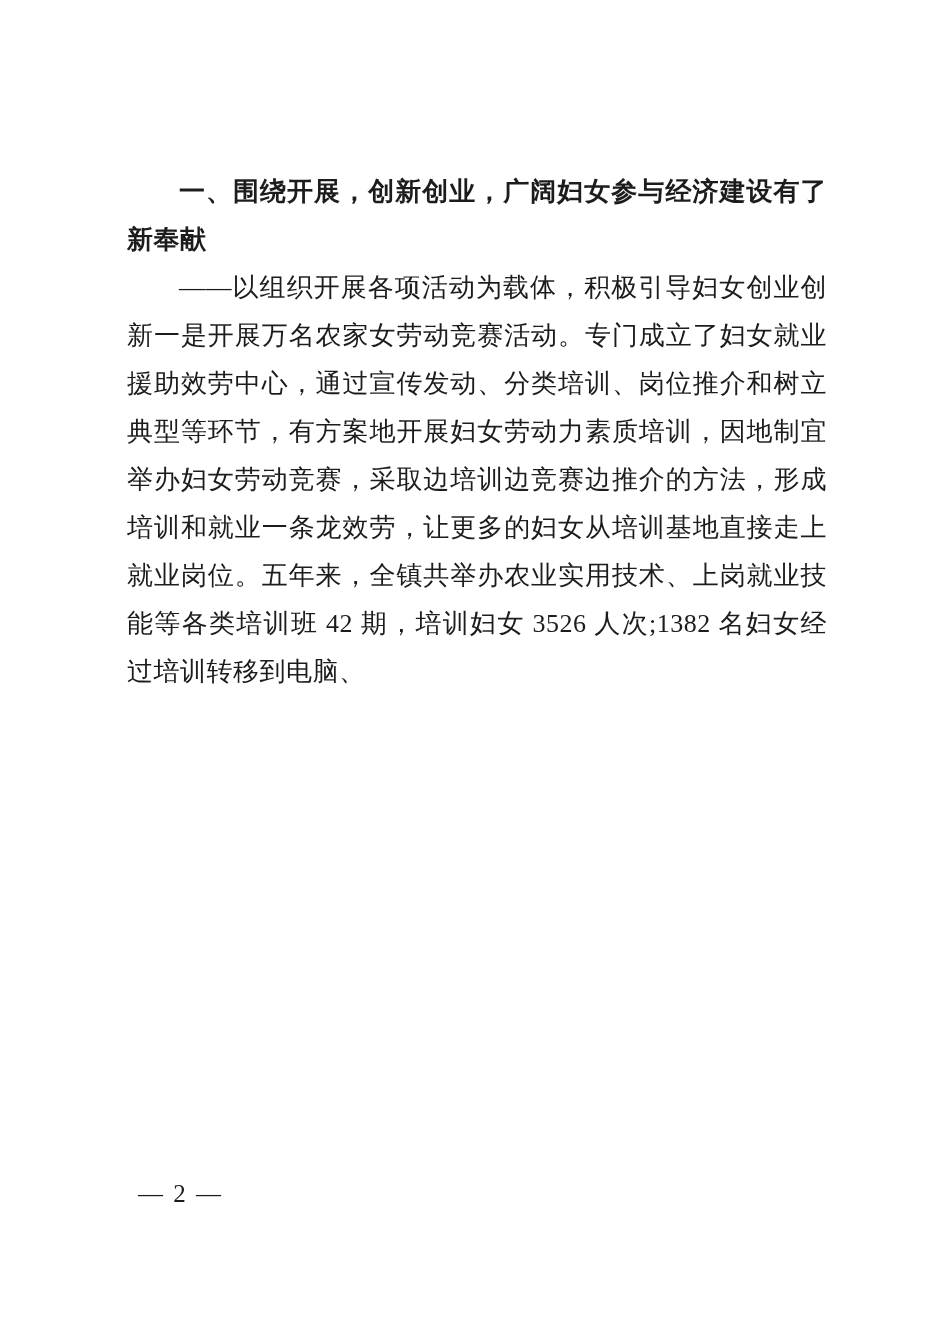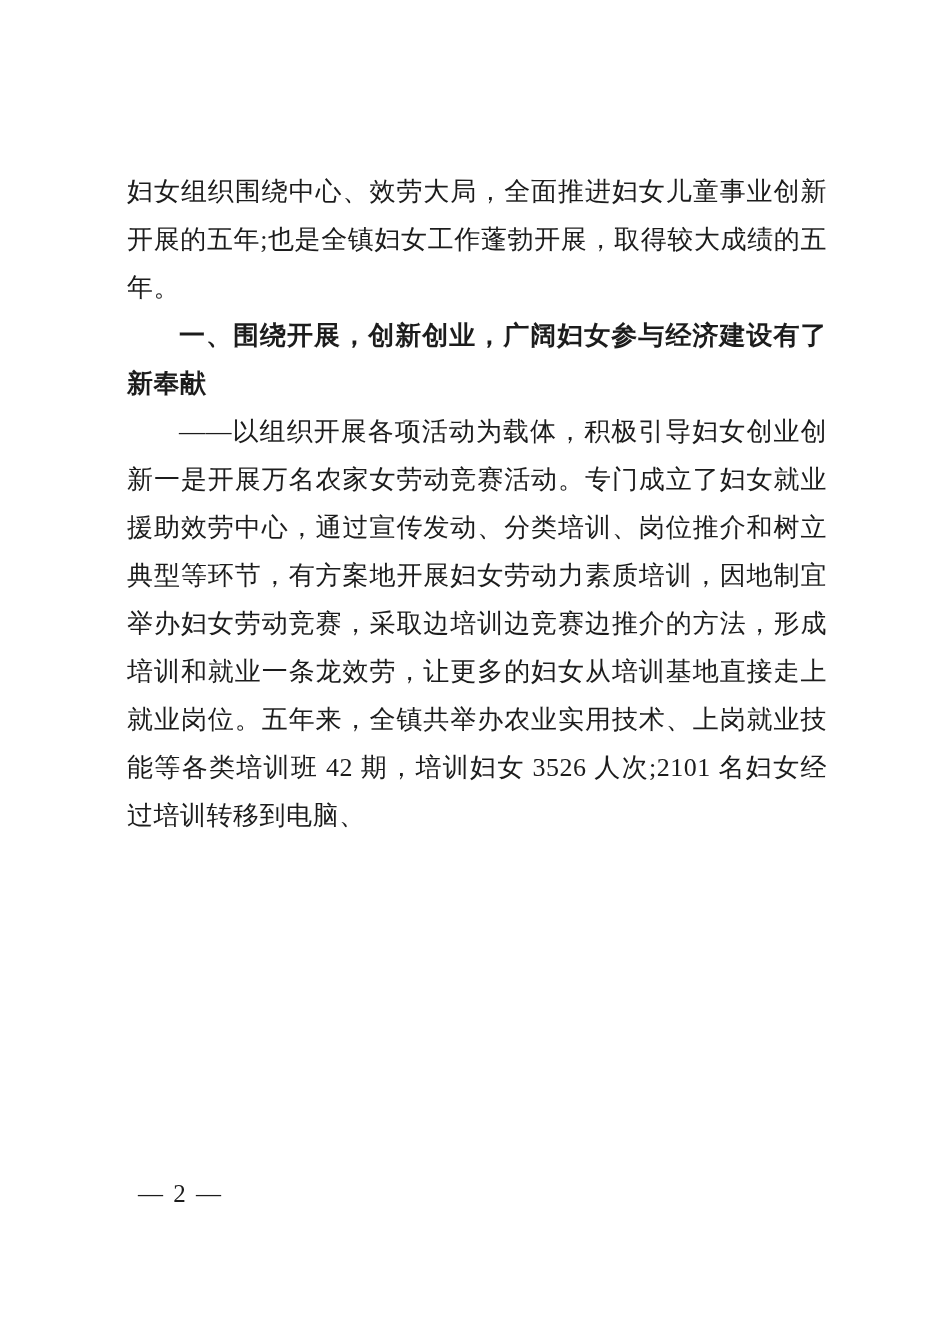--- a/index.html
+++ b/index.html
@@ -51,19 +51,18 @@
     line-height: 36px;
     color: #1c1c1c;
     letter-spacing: 2px;
   }
 </style>
 </head>
 <body>
 
 <div class="page">
   <div class="content">
-    <p class="para">妇女组织围绕中心、效劳大局，全面推进妇女儿童事业创新开展的五年;也是全镇妇女工作蓬勃开展，取得较大成绩的五年。</p>
     <p class="para indent bold">一、围绕开展，创新创业，广阔妇女参与经济建设有了新奉献</p>
-    <p class="para indent">——以组织开展各项活动为载体，积极引导妇女创业创新一是开展万名农家女劳动竞赛活动。专门成立了妇女就业援助效劳中心，通过宣传发动、分类培训、岗位推介和树立典型等环节，有方案地开展妇女劳动力素质培训，因地制宜举办妇女劳动竞赛，采取边培训边竞赛边推介的方法，形成培训和就业一条龙效劳，让更多的妇女从培训基地直接走上就业岗位。五年来，全镇共举办农业实用技术、上岗就业技能等各类培训班 42 期，培训妇女 3526 人次;2101 名妇女经过培训转移到电脑、</p>
+    <p class="para indent">——以组织开展各项活动为载体，积极引导妇女创业创新一是开展万名农家女劳动竞赛活动。专门成立了妇女就业援助效劳中心，通过宣传发动、分类培训、岗位推介和树立典型等环节，有方案地开展妇女劳动力素质培训，因地制宜举办妇女劳动竞赛，采取边培训边竞赛边推介的方法，形成培训和就业一条龙效劳，让更多的妇女从培训基地直接走上就业岗位。五年来，全镇共举办农业实用技术、上岗就业技能等各类培训班 42 期，培训妇女 3526 人次;1382 名妇女经过培训转移到电脑、</p>
   </div>
 
   <div class="footer">— 2 —</div>
 </div>
 
 </body></html>

